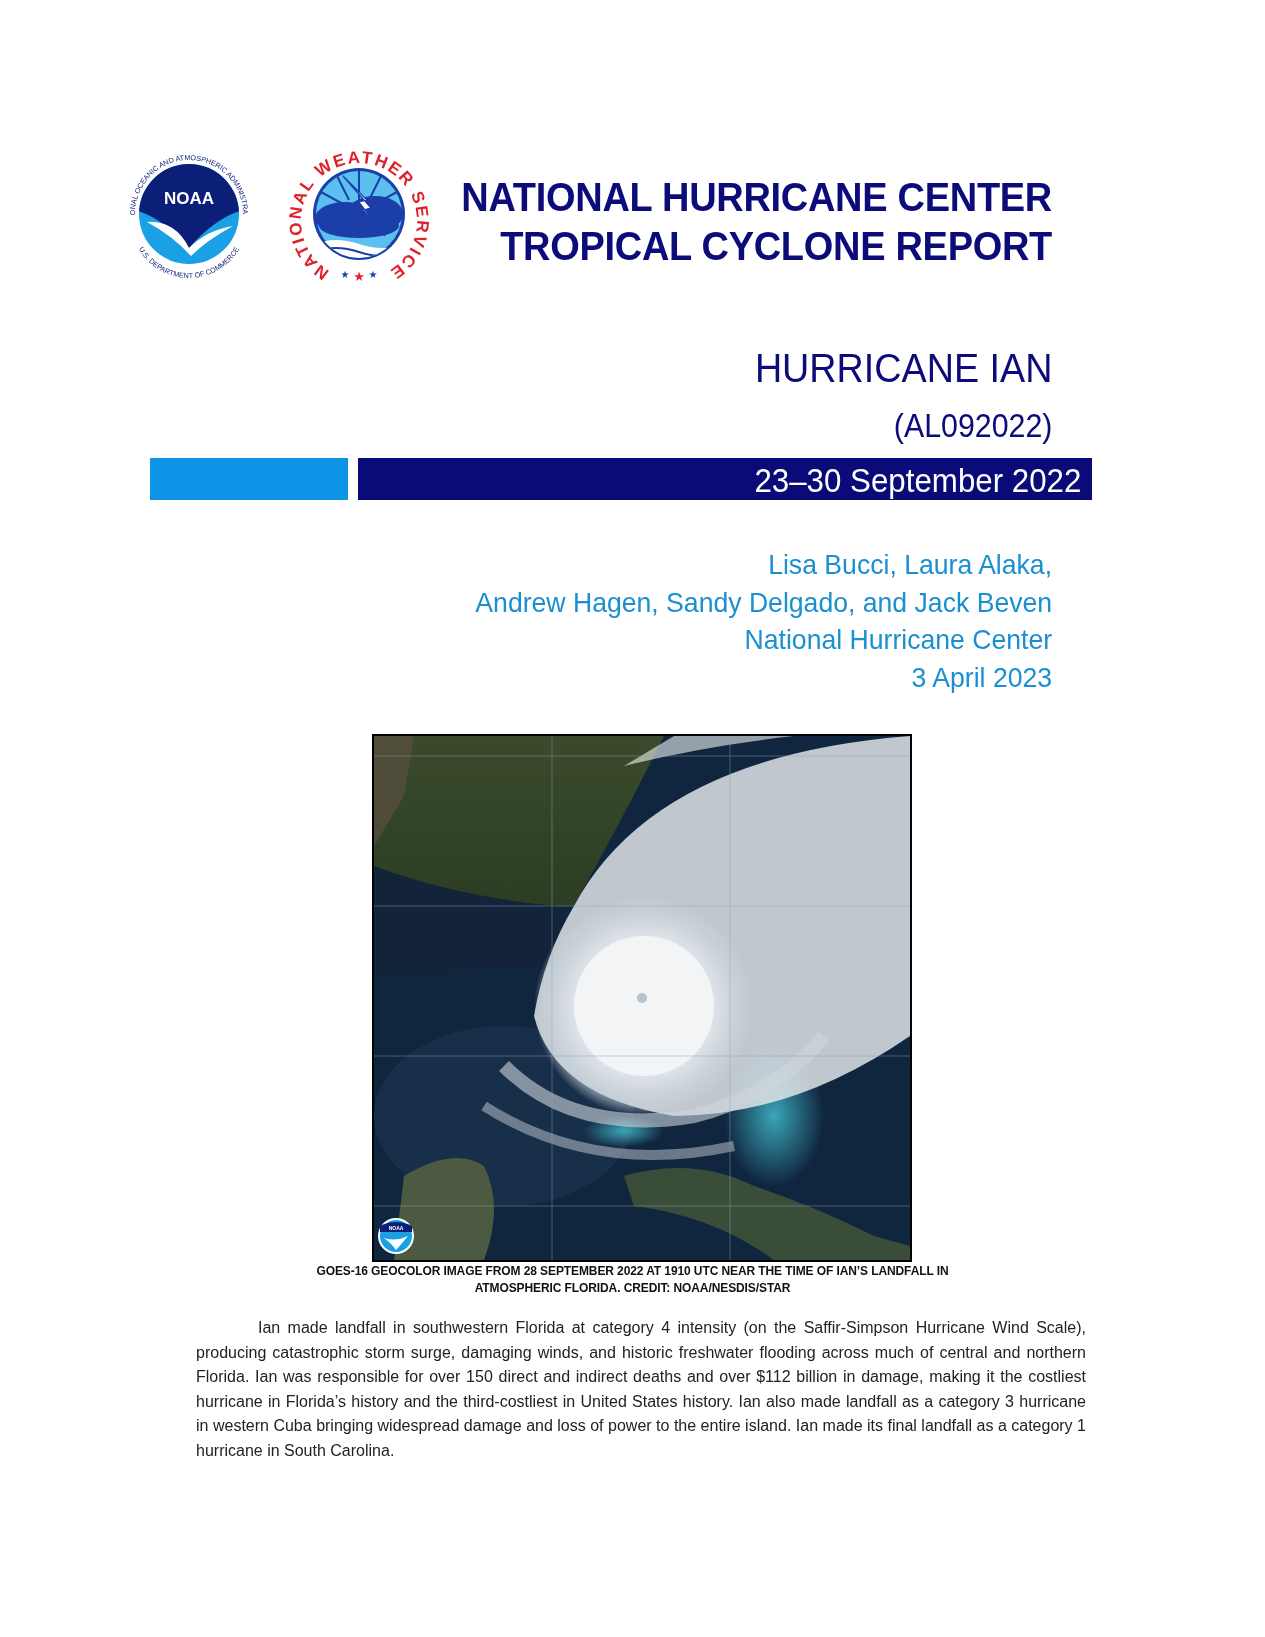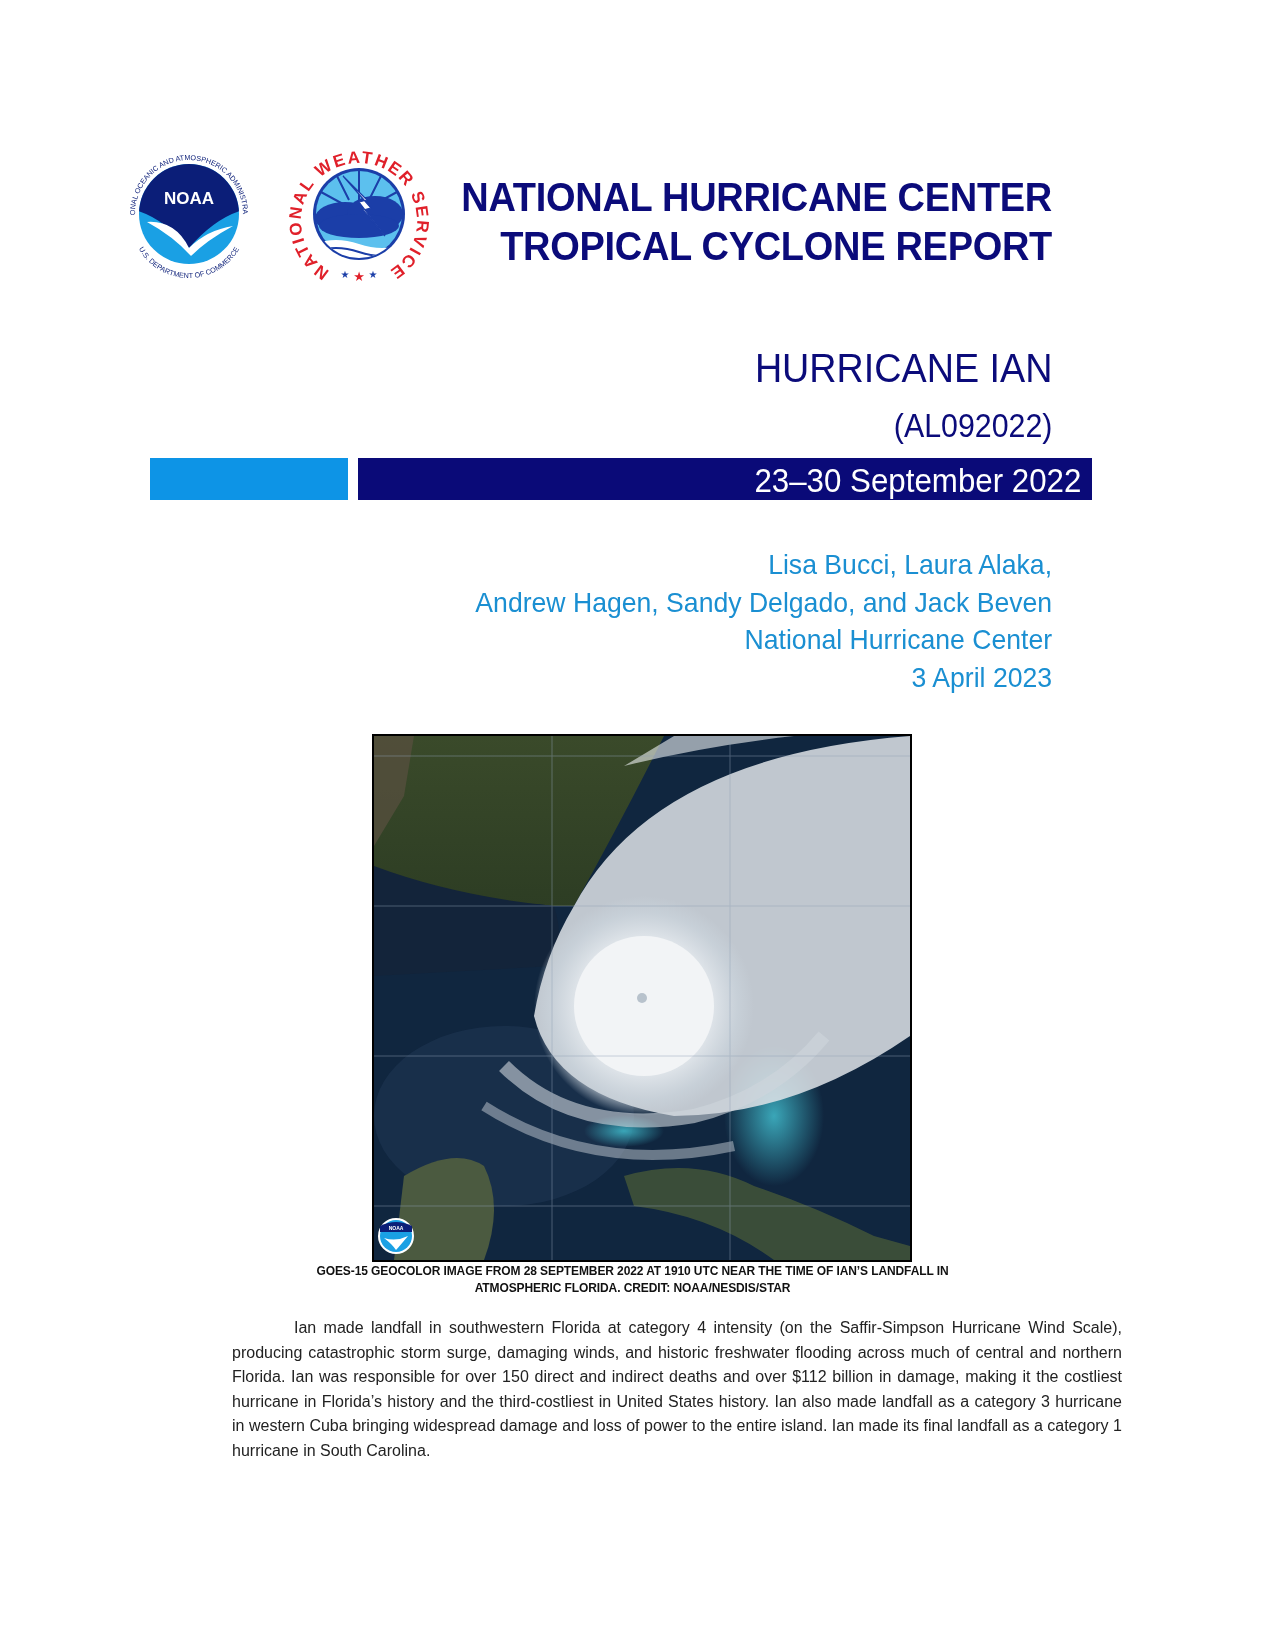--- a/index.html
+++ b/index.html
@@ -9,21 +9,21 @@
   .logo-nws { left:285px; top:140px; width:148px; height:148px; }
   .hdr-title { right:213px; top:176px; text-align:right; color:#0b0b7a; font-weight:bold; font-size:38px; line-height:46px; letter-spacing:-0.3px; transform:scaleY(1.05); }
   .storm-name { right:213px; top:345px; color:#0b0b7a; font-size:41px; line-height:46px; transform:scaleX(0.92); transform-origin:right; }
   .storm-id { right:213px; top:406px; color:#0b0b7a; font-size:33px; line-height:40px; transform:scaleX(0.92); transform-origin:right; }
   .bar-light { left:150px; top:458px; width:198px; height:42px; background:#0d94e6; }
   .bar-dark { left:358px; top:458px; width:734px; height:42px; background:#0a0a78; }
   .bar-text { right:184px; top:459px; color:#ffffff; font-size:34px; line-height:42px; transform:scaleX(0.92); transform-origin:right; }
   .authors { right:213px; top:546px; text-align:right; color:#1a8fd2; font-size:28px; line-height:37.5px; transform:scaleX(0.95); transform-origin:right; }
   .sat { left:372px; top:734px; width:536px; height:524px; border:2px solid #000; overflow:hidden; background:#0f2a45; }
   .caption { left:200px; top:1263px; width:865px; text-align:center; font-weight:bold; font-size:12px; line-height:17px; color:#111; letter-spacing:-0.1px; }
-  .body-text { left:196px; top:1316px; width:890px; font-size:16px; line-height:24.5px; color:#222; text-align:justify;margin-left:36px; }
+  .body-text { left:196px; top:1316px; width:890px; font-size:16px; line-height:24.5px; color:#222; text-align:justify; }
   .body-text .indent { display:inline-block; width:62px; }
 </style>
 </head>
 <body>
 
 <div class="abs logo-noaa">
   <svg width="148" height="148" viewBox="0 0 148 148">
     <defs>
       <path id="noaaTop" d="M 20 74 A 54 54 0 0 1 128 74"></path>
       <path id="noaaBot" d="M 16 80 A 58 58 0 0 0 132 80"></path>
@@ -134,17 +134,17 @@
       <circle cx="22" cy="500" r="18" fill="#ffffff"></circle>
       <circle cx="22" cy="500" r="16" fill="#1aa0e4"></circle>
       <path d="M 6 496 L 38 496 L 38 490 Q 30 486 22 486 Q 14 486 6 490 Z" fill="#0b1e78"></path>
       <path d="M 10 502 Q 22 506 34 500 Q 24 512 22 514 Q 18 508 10 502 Z" fill="#fff"></path>
       <text x="22" y="494" text-anchor="middle" font-size="5" font-weight="bold" fill="#fff" font-family="Liberation Sans, sans-serif">NOAA</text>
     </g>
   </svg>
 </div>
 
 <div class="abs caption">
-  <div>GOES-15 GEOCOLOR IMAGE FROM 28 SEPTEMBER 2022 AT 1910 UTC NEAR THE TIME OF IAN’S LANDFALL IN</div>
+  <div>GOES-16 GEOCOLOR IMAGE FROM 28 SEPTEMBER 2022 AT 1910 UTC NEAR THE TIME OF IAN’S LANDFALL IN</div>
   <div>ATMOSPHERIC FLORIDA. CREDIT: NOAA/NESDIS/STAR</div>
 </div>
 
 <div class="abs body-text"><span class="indent"></span><span>Ian made landfall in southwestern Florida at category 4 intensity (on the Saffir-Simpson Hurricane Wind Scale), producing catastrophic storm surge, damaging winds, and historic freshwater flooding across much of central and northern Florida.  Ian was responsible for over 150 direct and indirect deaths and over $112 billion in damage, making it the costliest hurricane in Florida’s history and the third-costliest in United States history. Ian also made landfall as a category 3 hurricane in western Cuba bringing widespread damage and loss of power to the entire island.  Ian made its final landfall as a category 1 hurricane in South Carolina.</span></div>
 
 </body></html>

